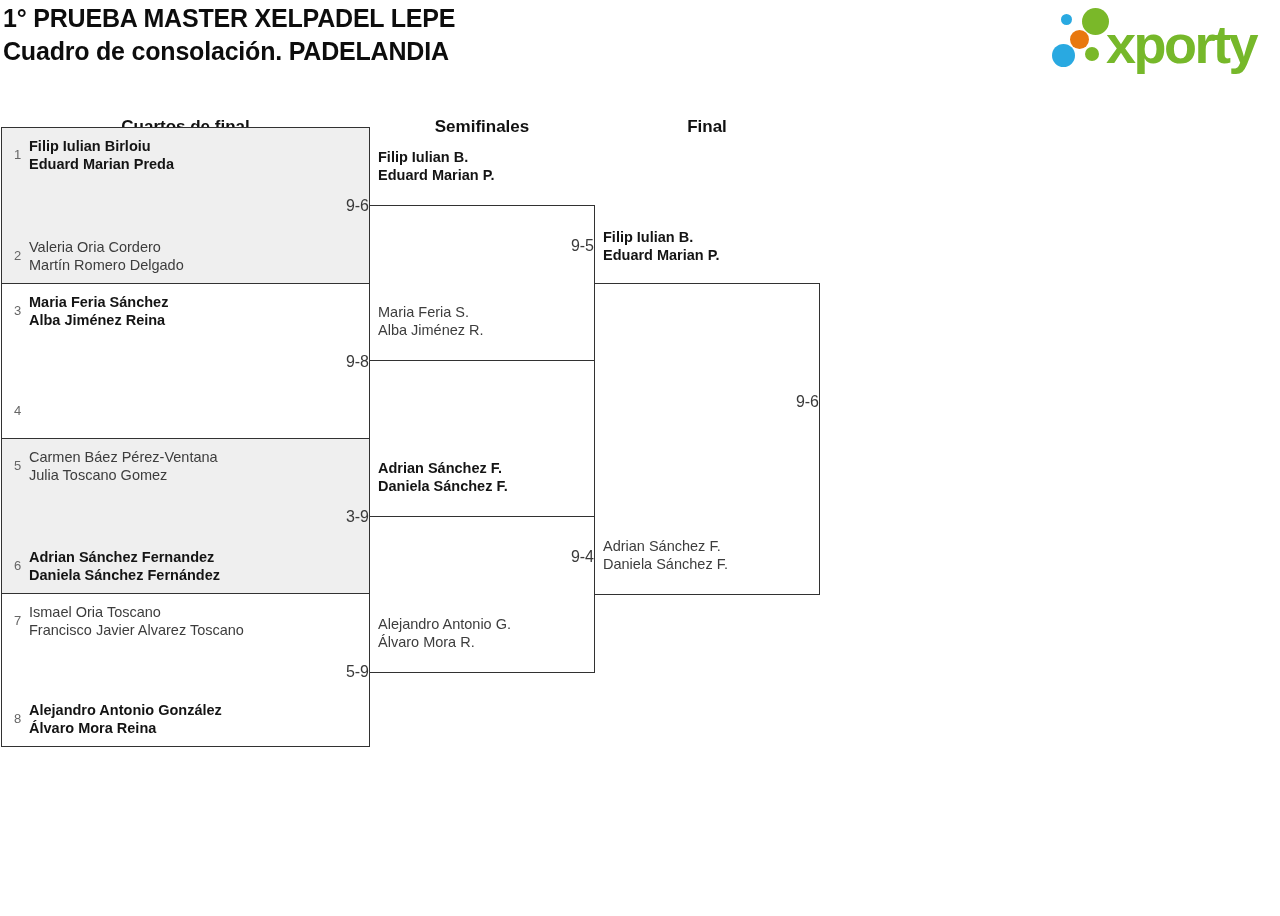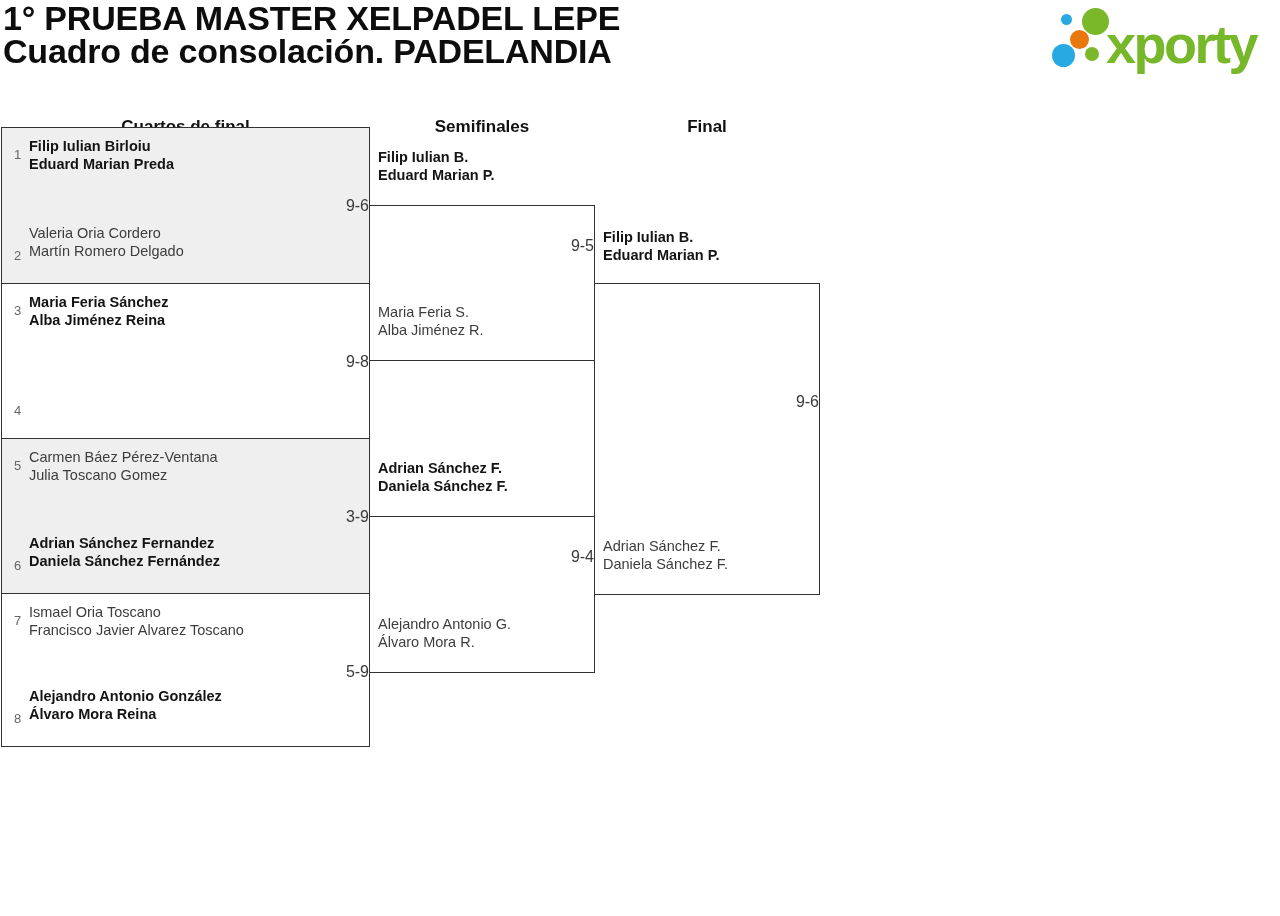--- a/index.html
+++ b/index.html
@@ -1,20 +1,20 @@
 <!DOCTYPE html>
 <html><head>
 <meta charset="utf-8">
 <style>
   html,body{margin:0;padding:0;background:#fff;}
   .canvas{position:relative;width:1280px;height:916px;background:#ffffff;
           font-family:"Liberation Sans",sans-serif;overflow:hidden;color:#1a1a1a;}
 
   
-  .title{position:absolute;left:3px;top:2px;font-size:34px;line-height:33px;
+  .title{position:absolute;left:3px;top:2px;font-size:25px;line-height:33px;
          font-weight:700;color:#0d0d0d;letter-spacing:-0.2px;white-space:nowrap;}
 
   
   .logo{position:absolute;left:1048px;top:4px;width:230px;height:82px;cursor:pointer;}
   .dot{position:absolute;border-radius:50%;}
   .d-blue-s {left:13px;top:10px;width:11px;height:11px;background:#29a9e1;}
   .d-green-l{left:34px;top:4px;width:27px;height:27px;background:#7ab829;}
   .d-orange {left:22px;top:26px;width:19px;height:19px;background:#e8780e;}
   .d-blue-l {left:4px;top:40px;width:23px;height:23px;background:#29a9e1;}
   .d-green-s{left:37px;top:43px;width:14px;height:14px;background:#7ab829;}
@@ -36,21 +36,21 @@
   .qf4{left:1px;top:593px;width:369px;height:154px;}
   .sf1{left:369px;top:205px;width:226px;height:156px;background:transparent;}
   .sf2{left:369px;top:516px;width:226px;height:157px;background:transparent;}
   .fin{left:594px;top:283px;width:226px;height:312px;background:transparent;}
 
   
   .team{position:absolute;font-size:14.5px;line-height:18px;color:#3d3d3d;white-space:nowrap;}
   .team div.winner{font-weight:700;color:#141414;}
   .qf1 .team,.qf2 .team,.qf3 .team,.qf4 .team{left:27px;}
   .qf-team-top{top:9px;}
-  .qf-team-bottom{bottom:23px;}
+  .qf-team-bottom{bottom:9px;}
   .seed{position:absolute;left:7px;width:17px;text-align:center;font-size:13px;
         line-height:16px;color:#666;}
   .seed-top{top:19px;}
   .seed-bottom{bottom:19px;}
   .score{position:absolute;left:8px;right:0;text-align:right;font-size:16px;
          line-height:18px;color:#3a3a3a;}
   .qf-score{top:69px;}
   .sf .team{left:8px;}
   .sf .team-top{top:-58px;}
   .sf .team-bottom{bottom:21px;}

